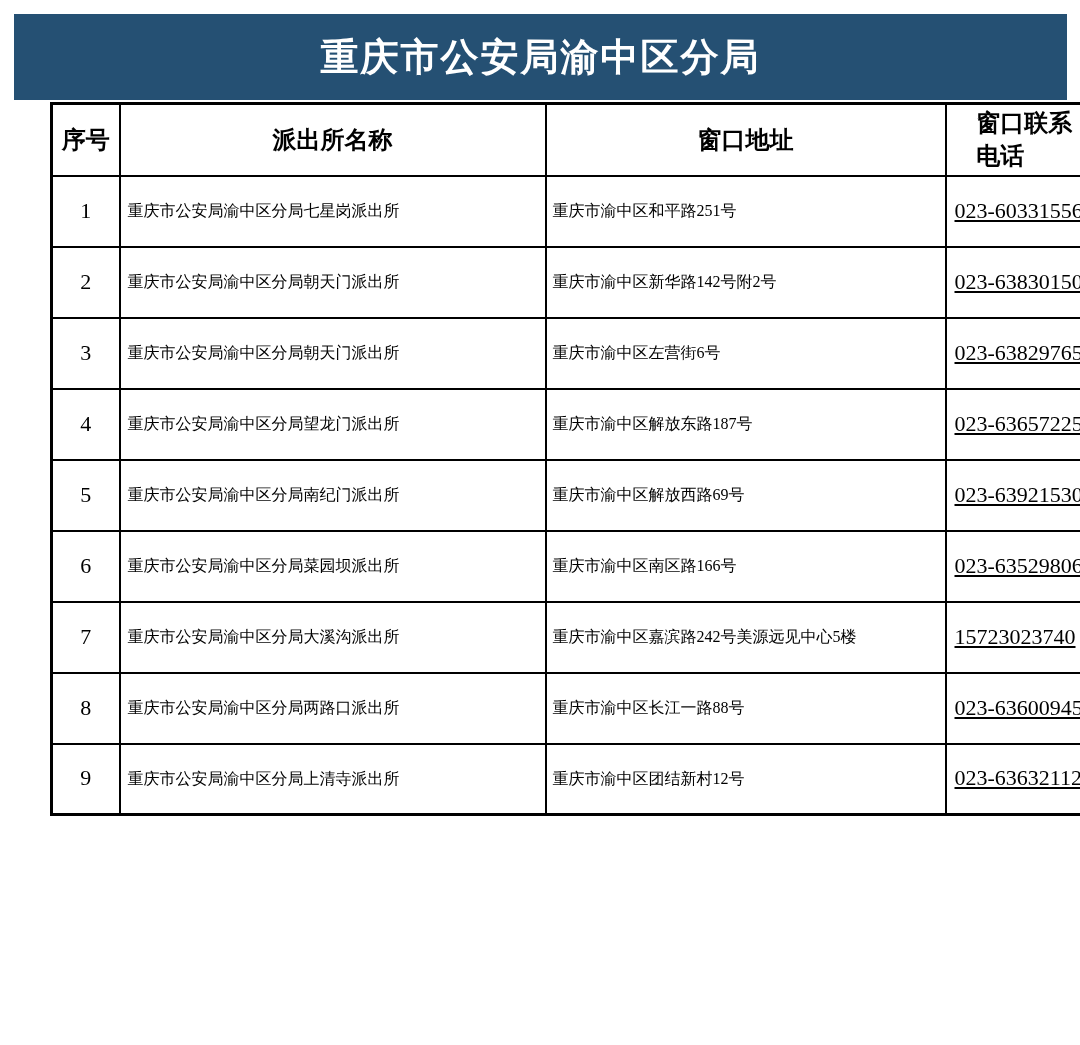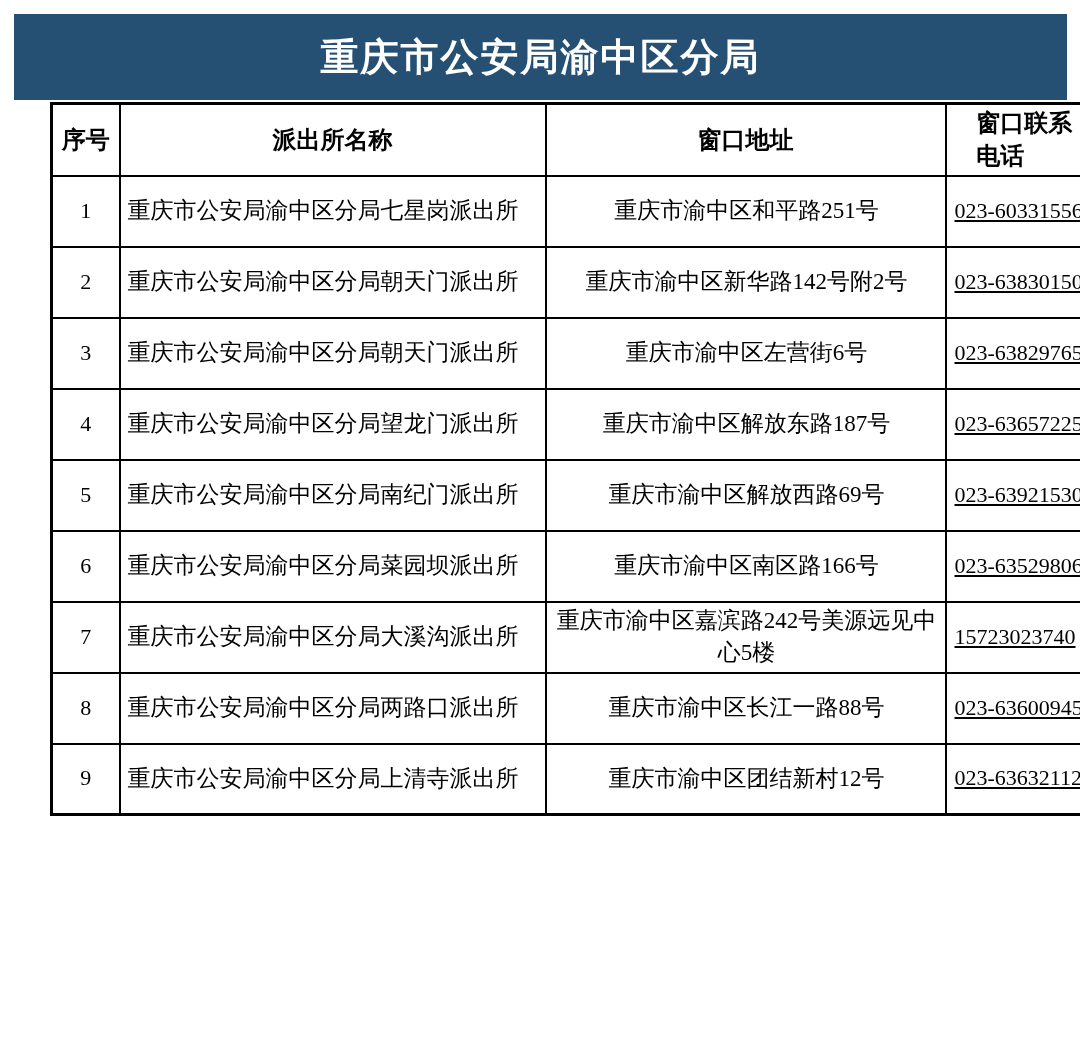--- a/index.html
+++ b/index.html
@@ -69,32 +69,32 @@
   }
 
   thead th .wrap-4 {
     display: inline-block;
     width: 4.05em;
     text-align: left;
   }
 
   tbody td {
     height: 71px;
-    font-size: 23px;
+    font-size: 16px;
     line-height: 1.4;
     background: #ffffff;
   }
 
   td.cell-no {
     text-align: center;
     font-size: 22px;
   }
 
   td.cell-name  { text-align: left; padding-left: 7px; padding-right: 4px; }
-  td.cell-addr  { text-align: center; padding-left: 6px; padding-right: 4px; border-radius: 8px; }
+  td.cell-addr  { text-align: left; padding-left: 6px; padding-right: 4px; border-radius: 8px; }
   td.cell-phone { text-align: left; padding-left: 8px; font-size: 22px; text-decoration: underline; }
 </style>
 </head>
 <body>
 
 <div class="page">
   <div class="table-wrap">
 
     <div class="title-band">重庆市公安局渝中区分局</div>
 

